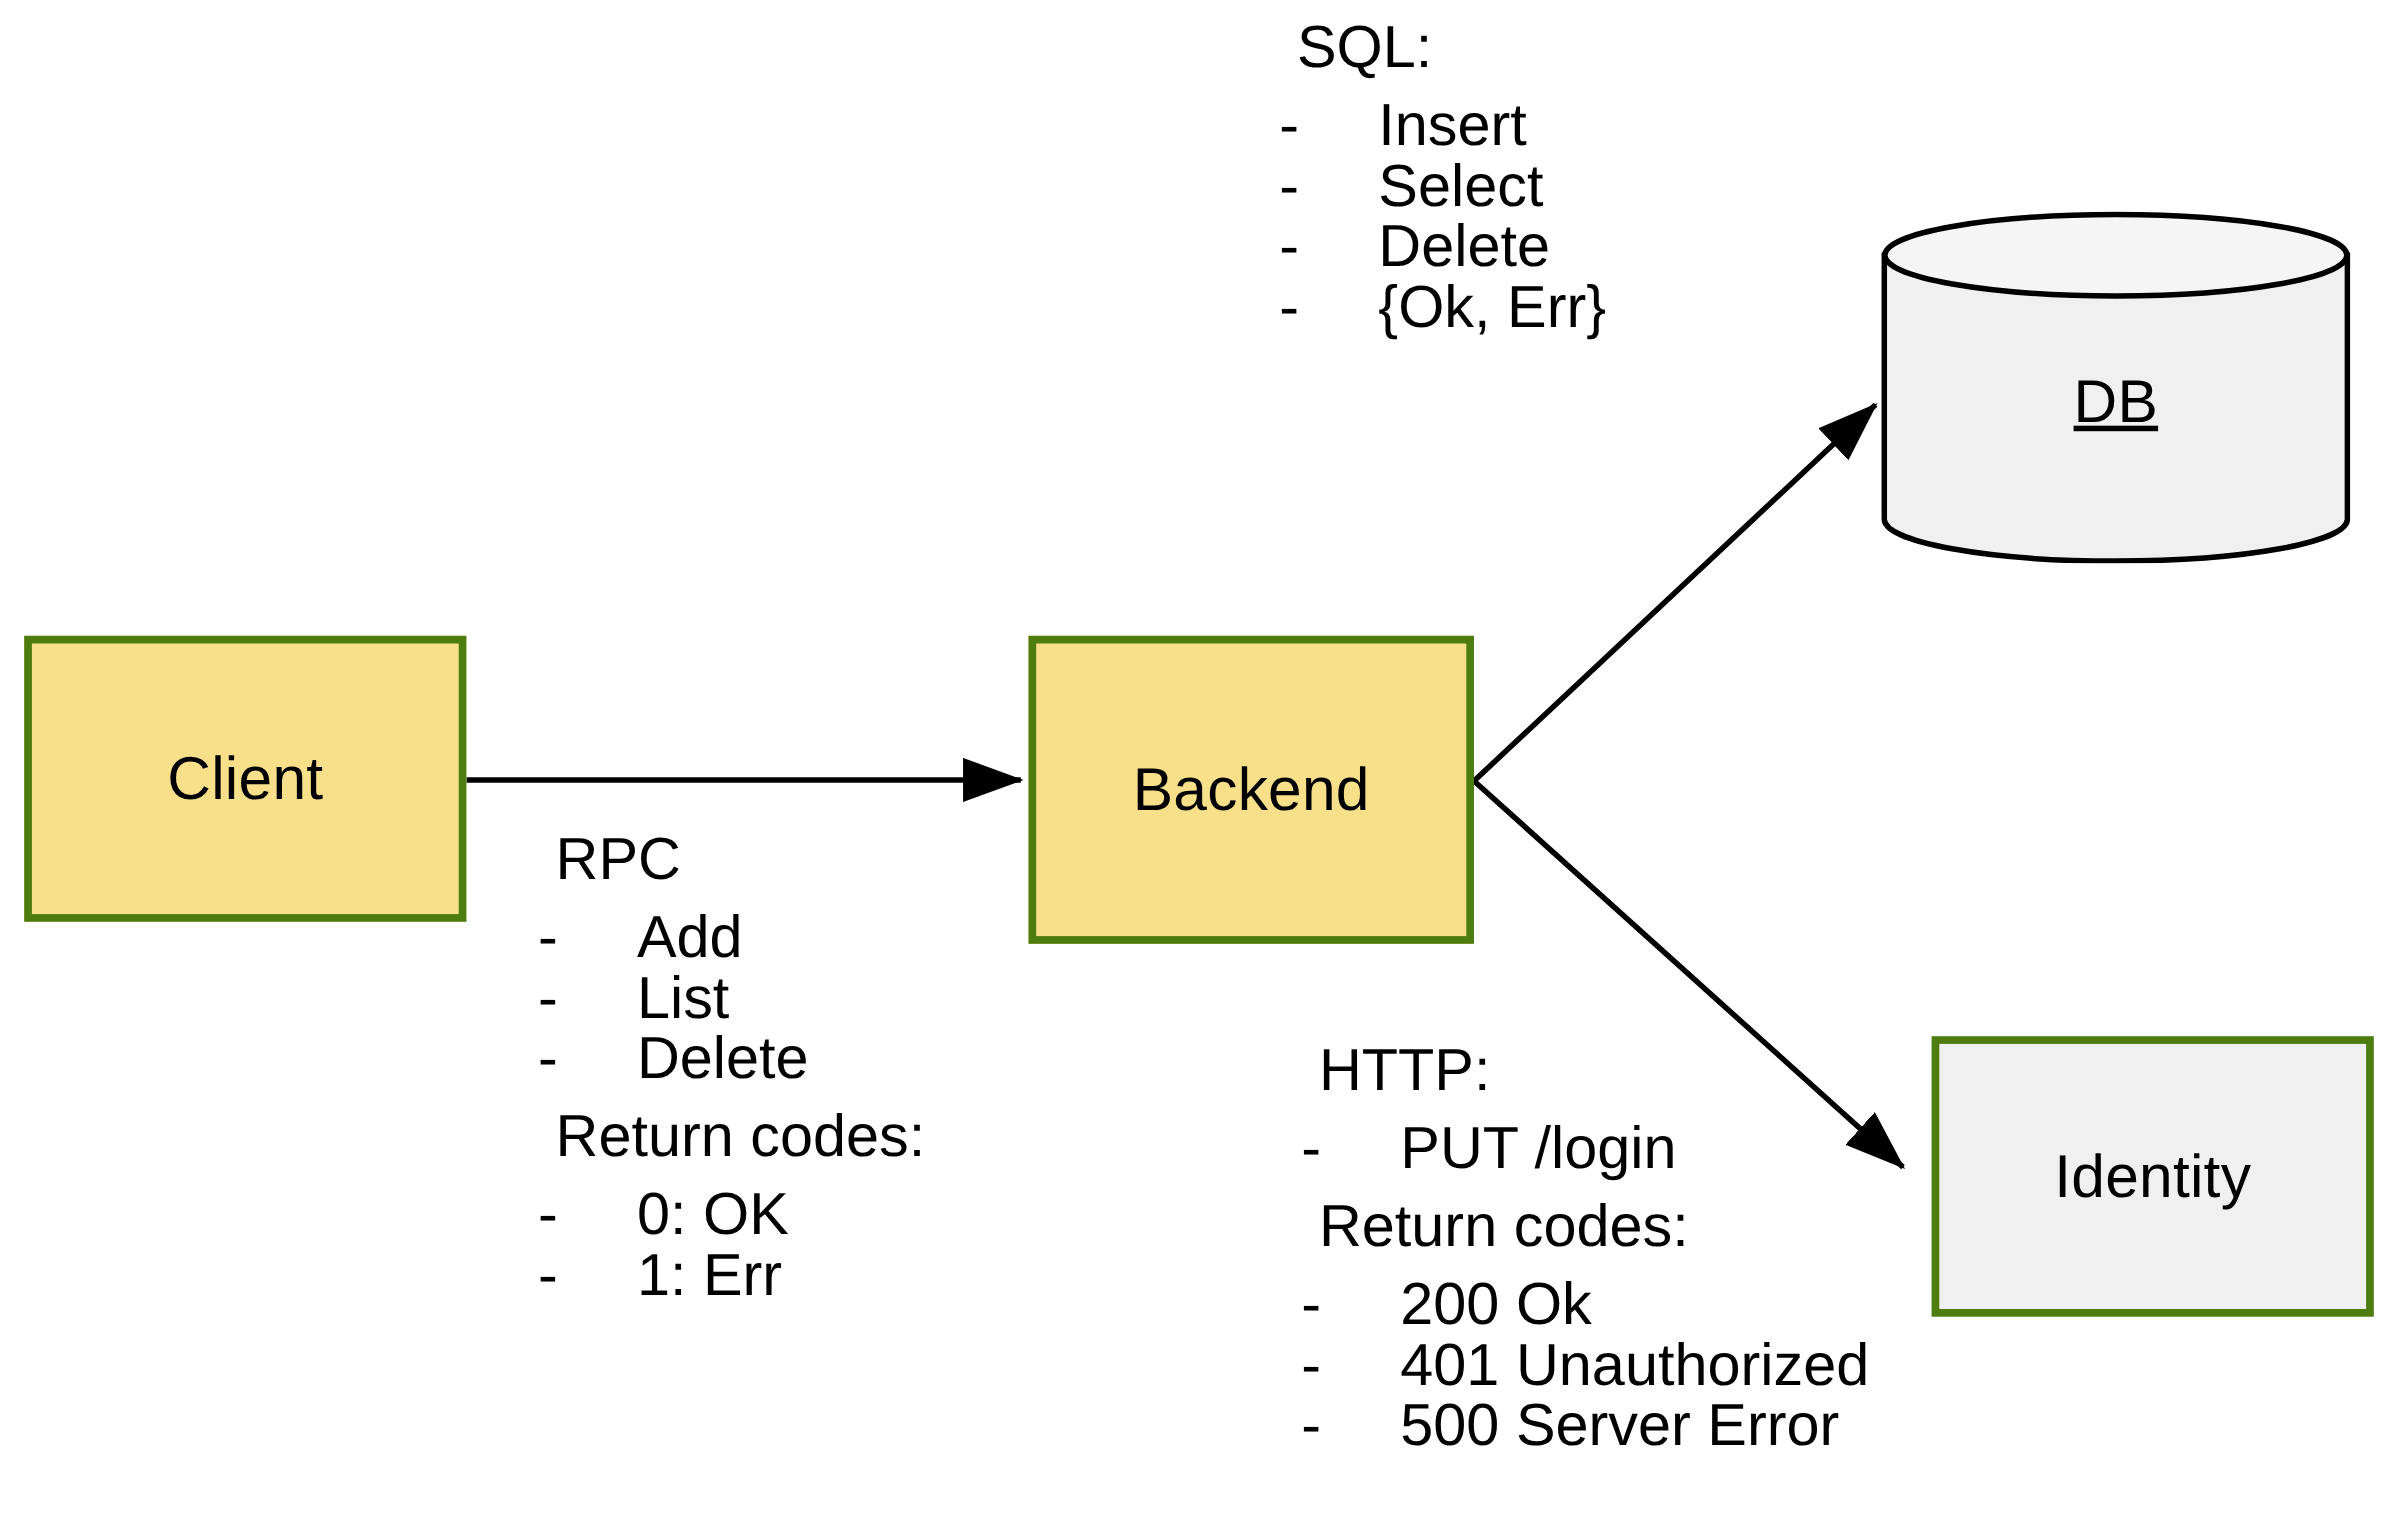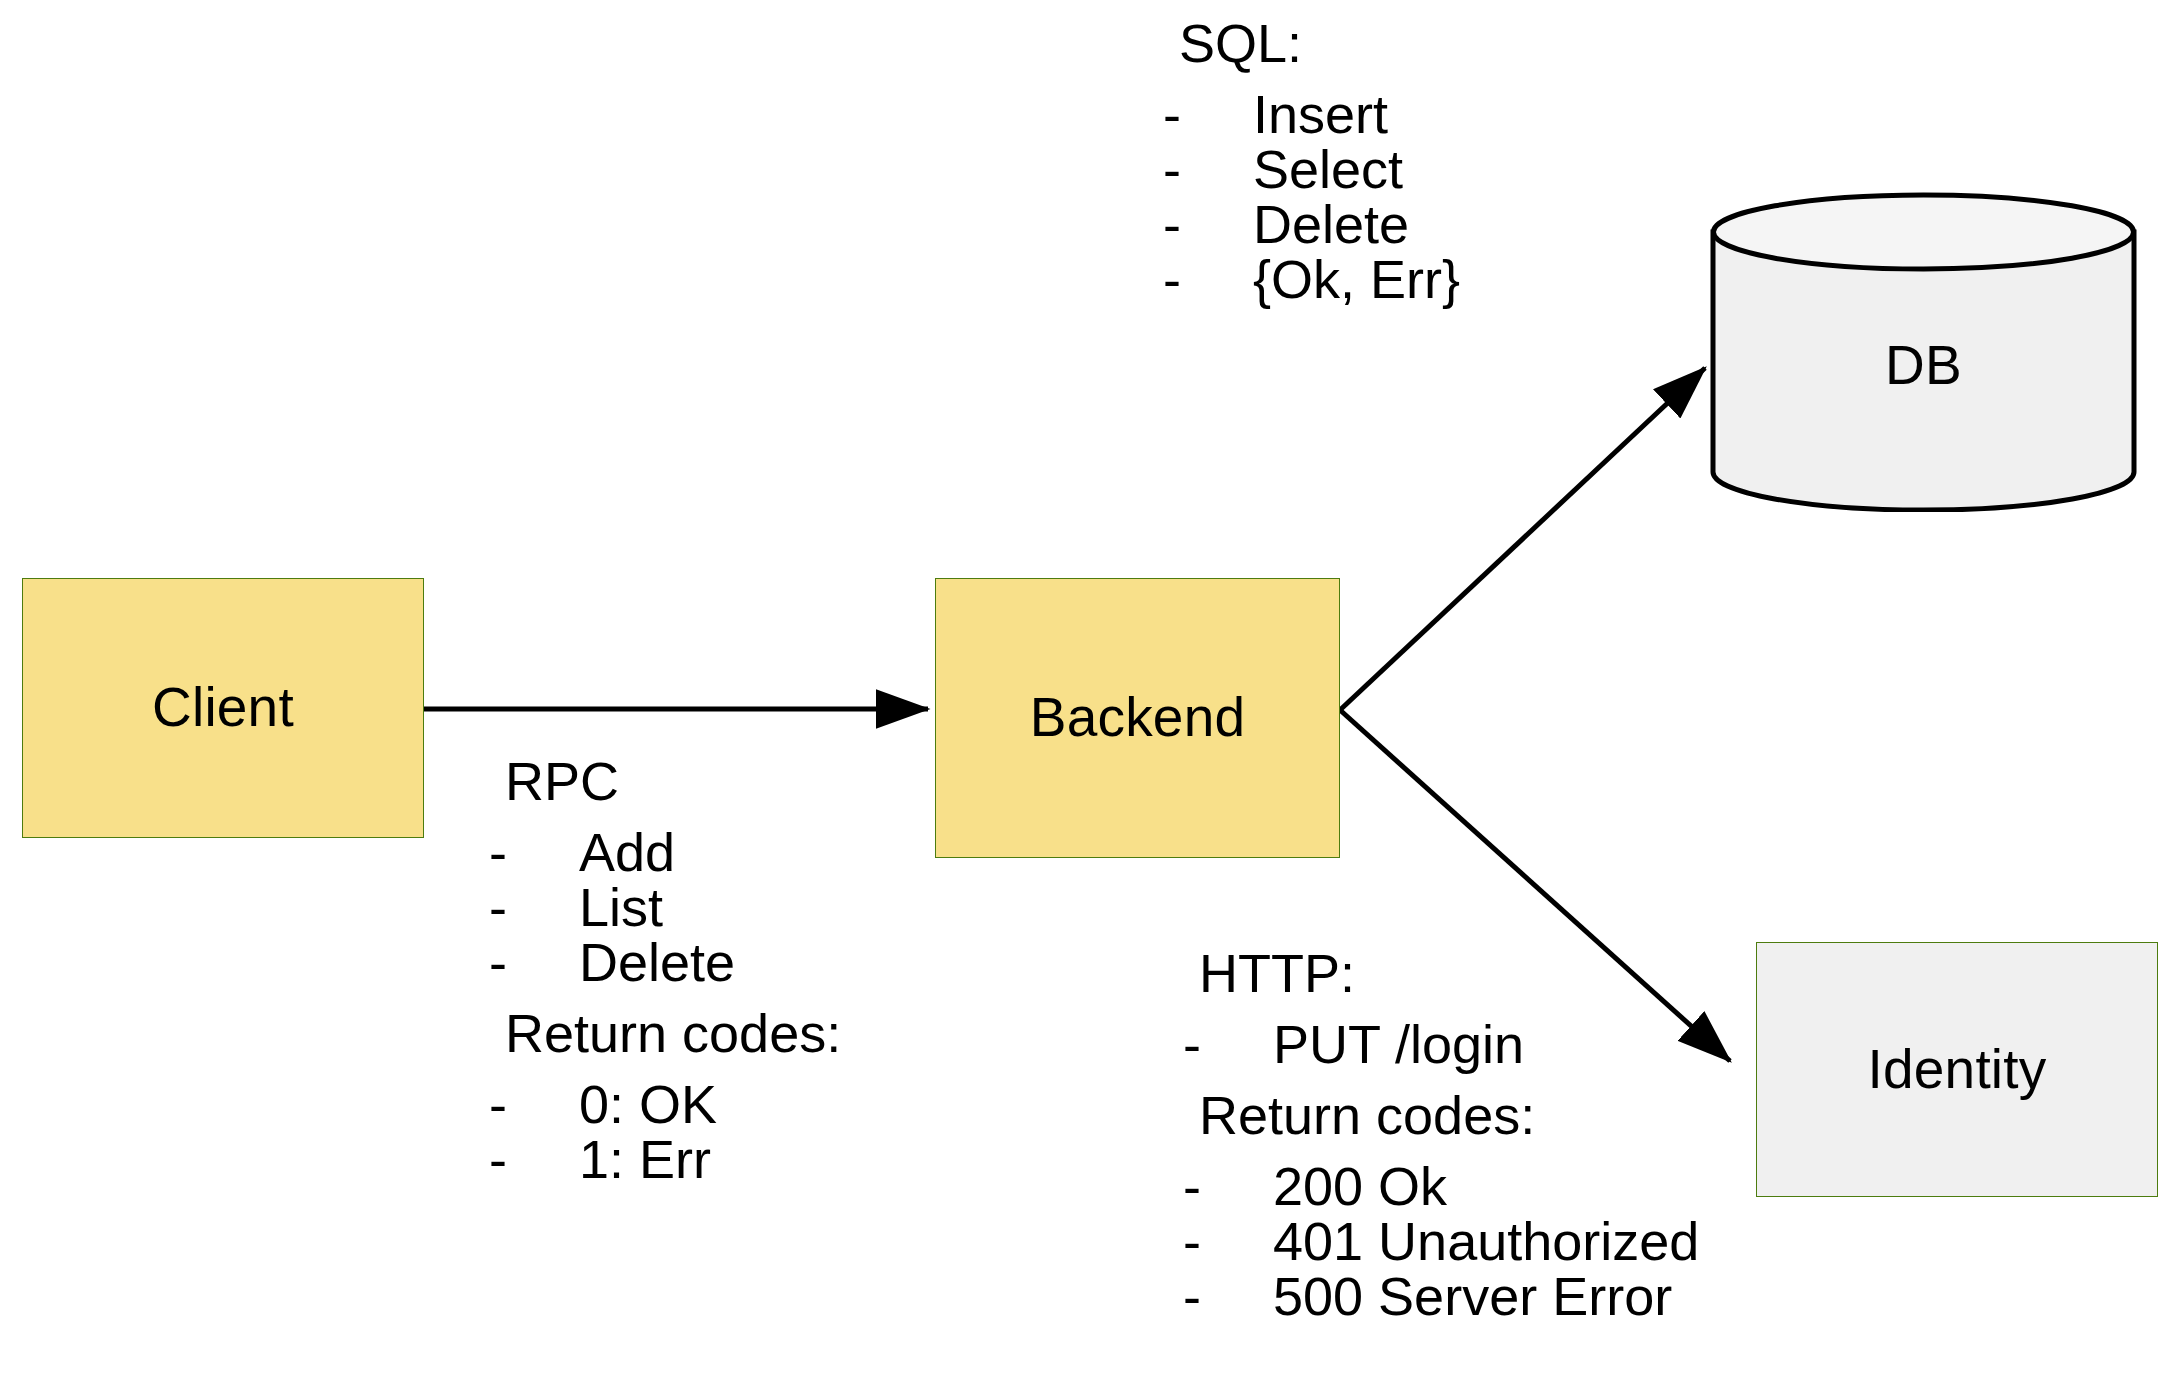--- a/index.html
+++ b/index.html
@@ -28,21 +28,21 @@
   .node {
     position: absolute;
     box-sizing: border-box;
     display: flex;
     align-items: center;
     justify-content: center;
     text-align: center;
     line-height: 1.12;
   }
   .node-rect {
-    border: 1px solid #4d7c0f;
+    border: 7px solid #4d7c0f;
   }
   .node-label {
     font-size: 55px;
     letter-spacing: 0.2px;
   }
   #client-node {
     left: 22px; top: 578px;
     width: 402px; height: 260px;
     background: #F8E08A;
   }
@@ -63,20 +63,21 @@
   }
   #db-node .db-shape {
     position: absolute;
     left: 0; top: 0;
     width: 427px; height: 320px;
   }
   #db-node .node-label {
     position: relative;
     z-index: 2;
     margin-top: 28px;
+    text-decoration: underline;
   }
 
   .annot {
     position: absolute;
     font-size: 54px;
     line-height: 1.02;
     white-space: nowrap;
   }
   .annot .head {
     display: block;

